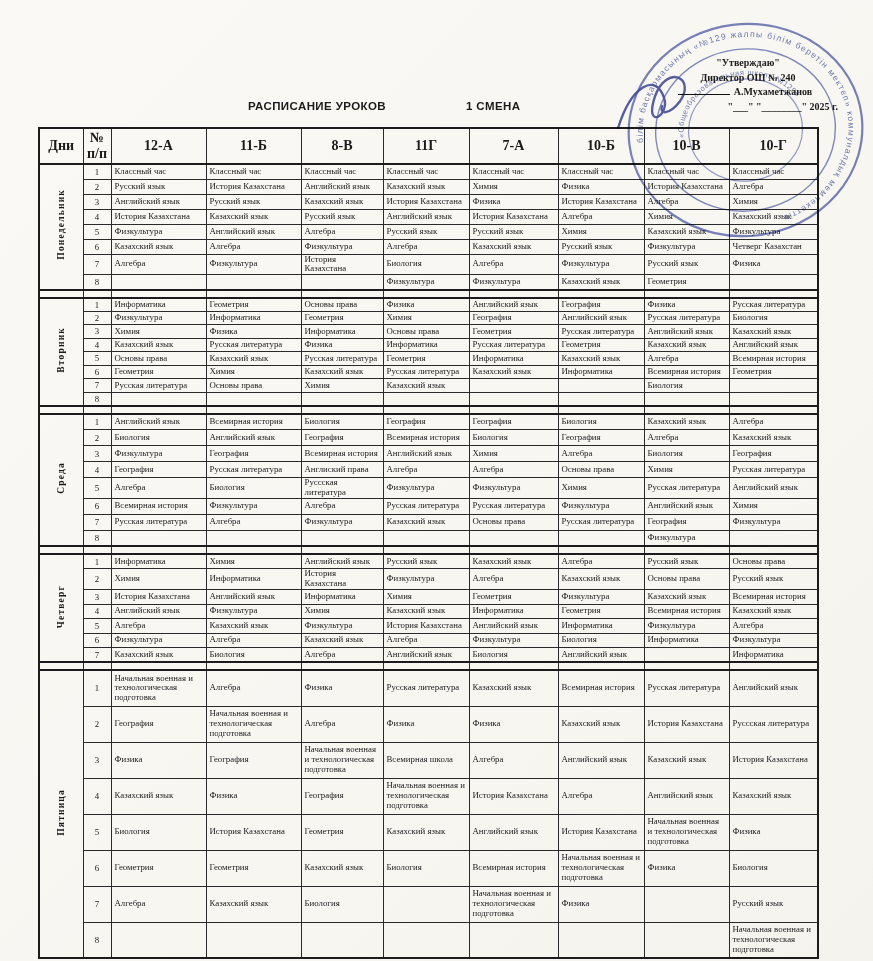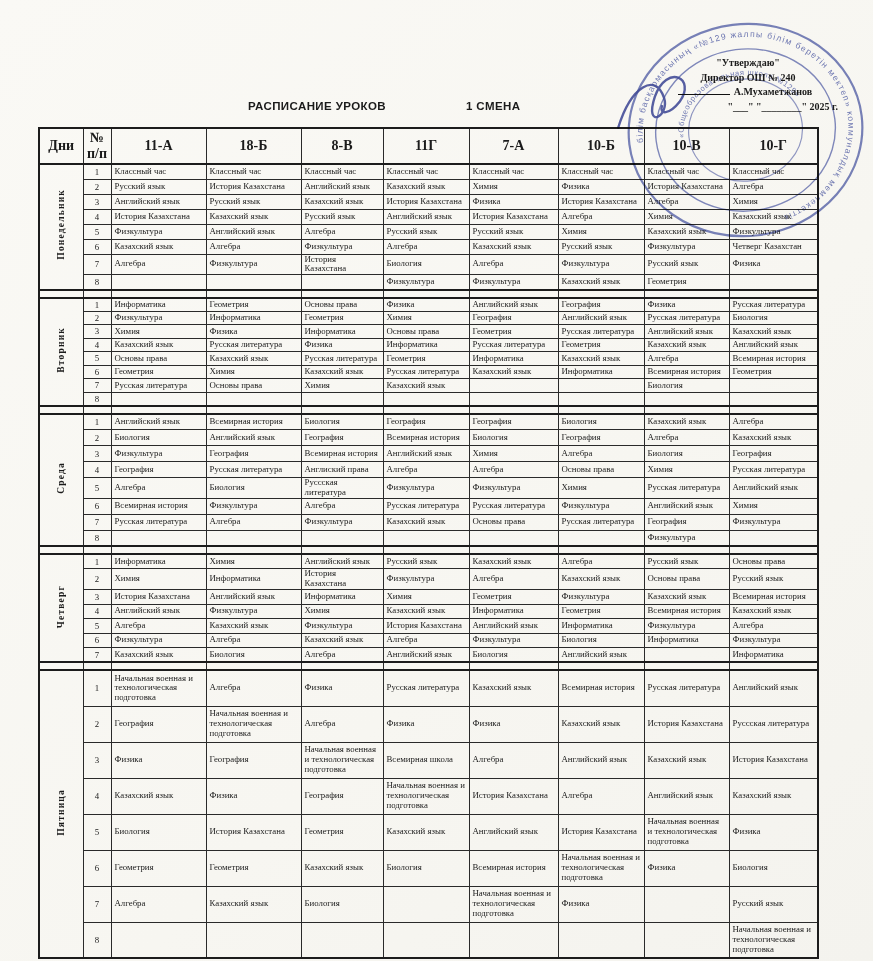--- a/index.html
+++ b/index.html
@@ -82,22 +82,22 @@
         <col style="width:86px">
       <col style="width:89px">
         <col style="width:86px">
         <col style="width:85px">
         <col style="width:89px">
     </colgroup>
     <thead>
         <tr>
           <th>Дни</th>
           <th>№ п/п</th>
-          <th>11-А</th>
-          <th>18-Б</th>
+          <th>12-А</th>
+          <th>11-Б</th>
           <th>8-В</th>
           <th>11Г</th>
           <th>7-А</th>
           <th>10-Б</th>
           <th>10-В</th>
           <th>10-Г</th>
         </tr>
       </thead>
   <tbody class="day d0">
         <tr>

